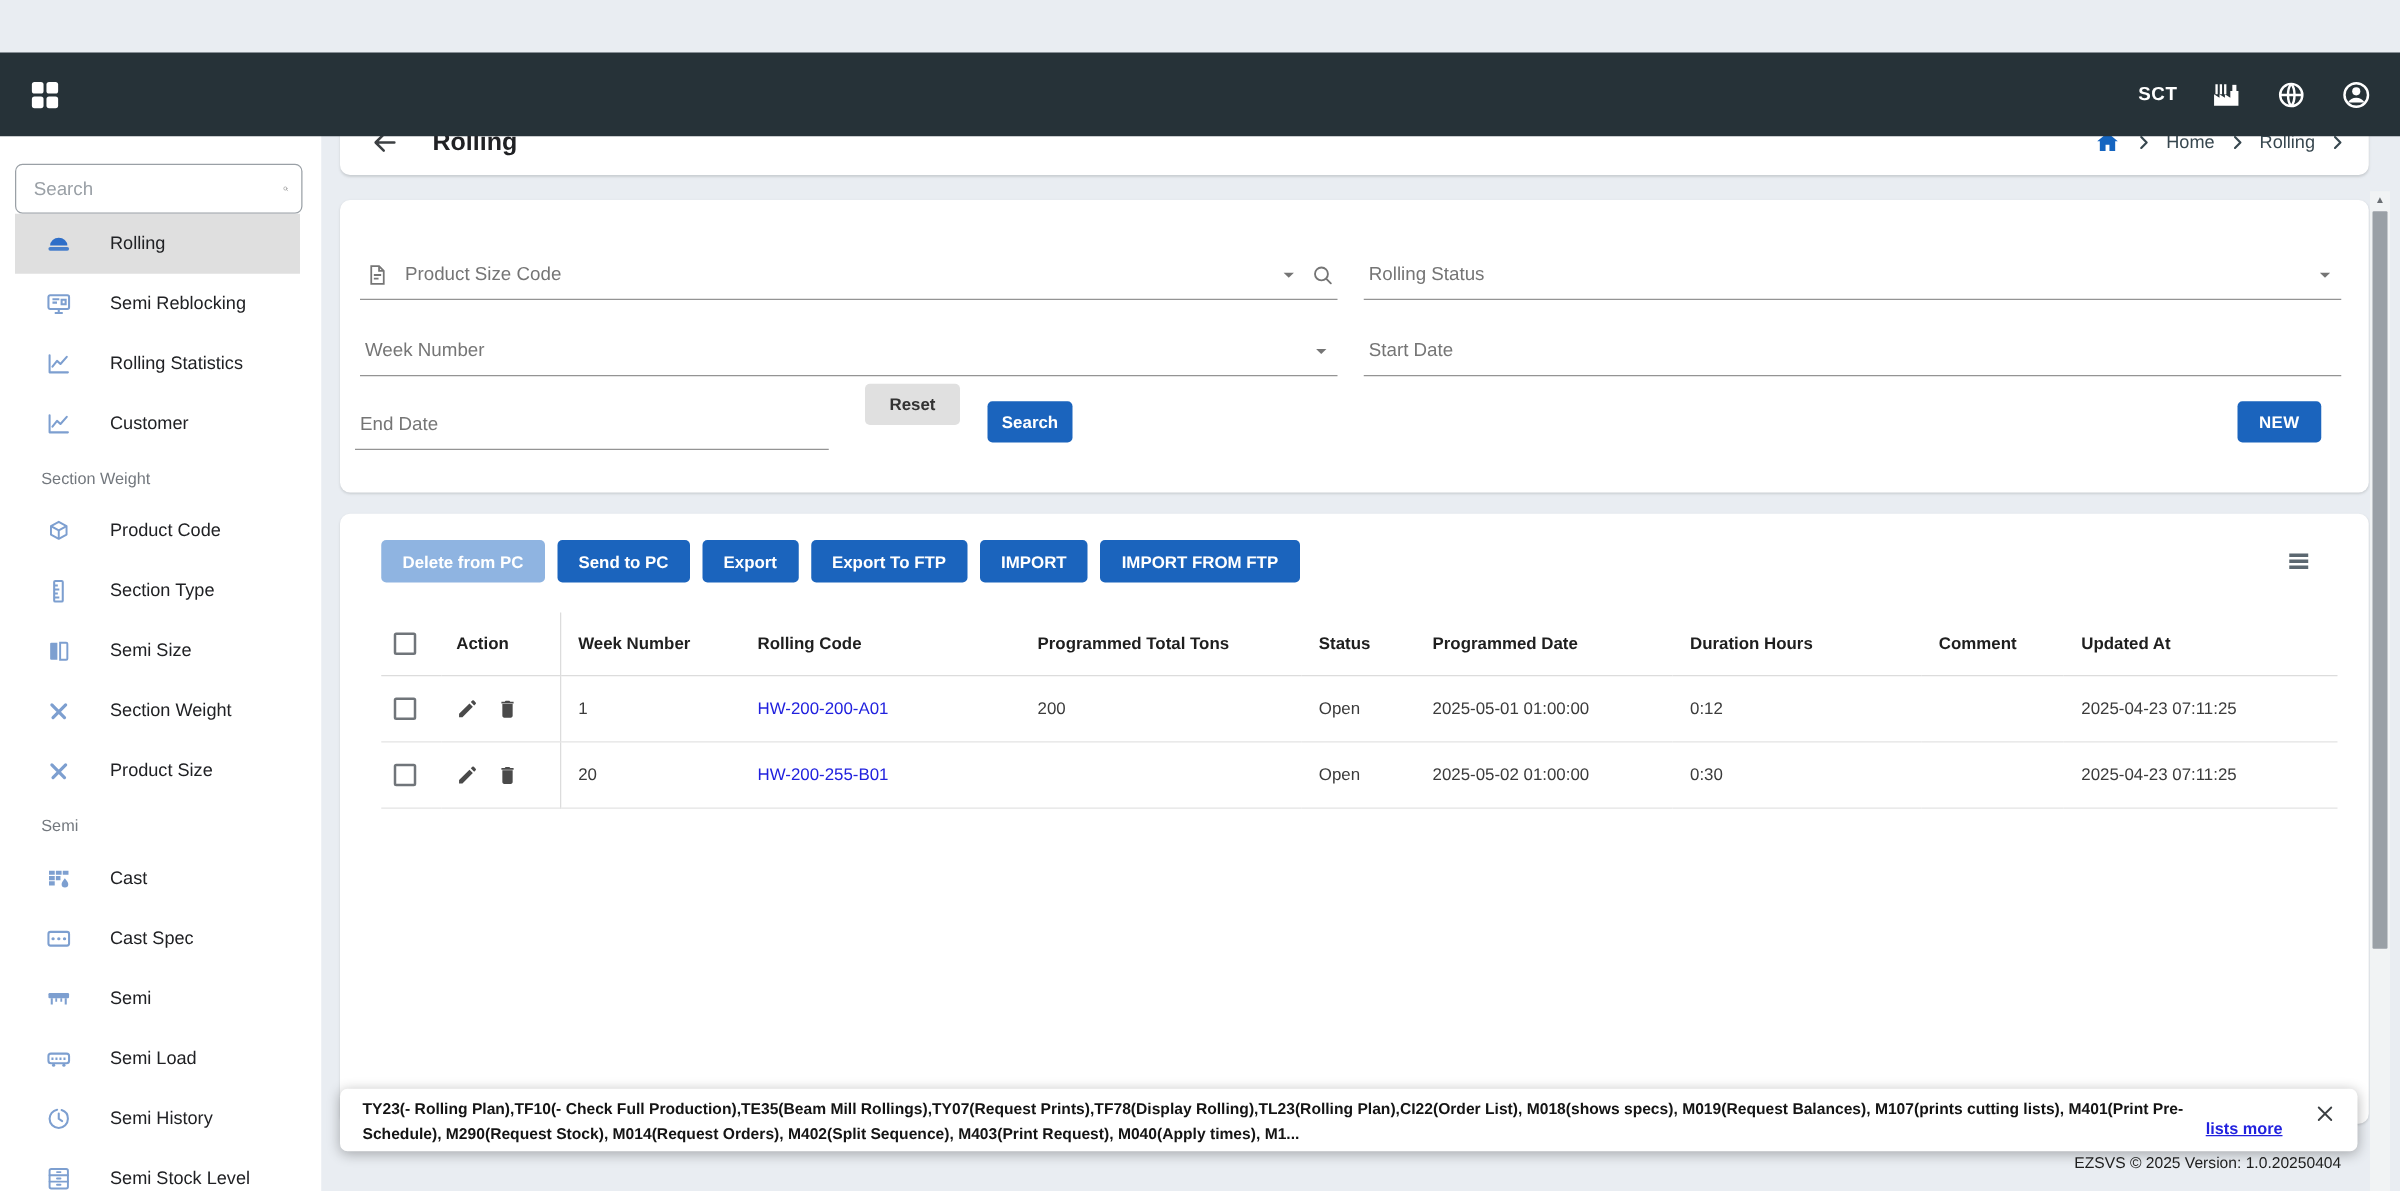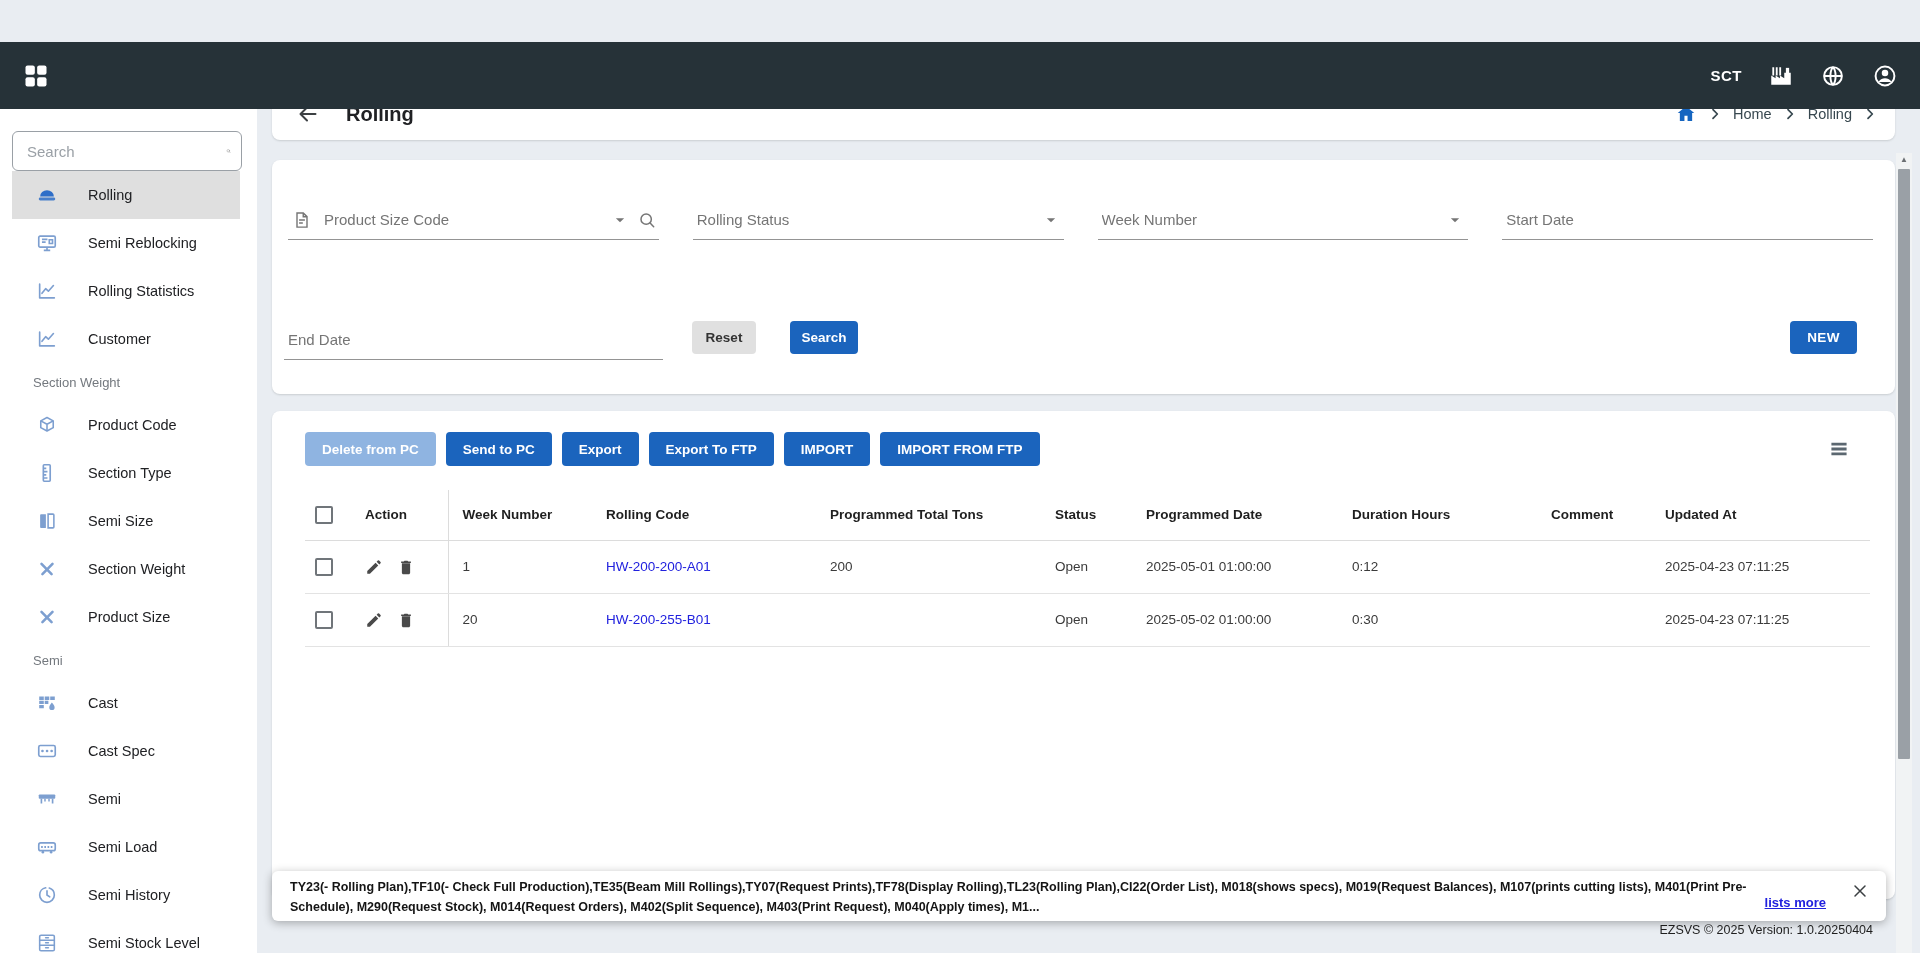--- a/index.html
+++ b/index.html
@@ -42,32 +42,32 @@
   .title-card { left:15px; top:21px; width:1623px; height:52px; display:flex; align-items:center; padding:0 17px 0 24px; }
   .back-btn { width:24px; height:24px; color:#3c4043; cursor:pointer; flex:none; }
   .page-title { font-size:20px; font-weight:bold; color:#202124; margin-left:26px; }
   .breadcrumb { margin-left:auto; display:flex; align-items:center; gap:10px; }
   .bc-home { width:22px; height:22px; color:#1565c0; cursor:pointer; }
   .bc-chev { width:16px; height:16px; color:#37474f; }
   .bc-item { font-size:14.5px; color:#37474f; cursor:pointer; }
 
   
   .filter-card { left:15px; top:93px; width:1623px; height:234px; }
-  .filter-row1 { position:absolute; top:40px; left:16px; right:22px; display:grid; grid-template-columns:repeat(4,1fr); gap:34px; }
+  .filter-row1 { position:absolute; top:40px; left:16px; right:22px; display:grid; grid-template-columns:repeat(2,1fr); gap:21px; }
   .ffield { height:40px; border-bottom:1px solid #949494; display:flex; align-items:center; padding:0 2px 0 4px; cursor:pointer; }
   .ffield .flabel { color:#757575; font-size:15px; flex:1; white-space:nowrap; overflow:hidden; }
   .ffield .doc { width:20px; height:20px; color:#757575; margin-right:12px; flex:none; }
   .ffield .caret { width:22px; height:22px; color:#757575; flex:none; }
   .ffield .fsearch { width:20px; height:20px; color:#757575; margin-left:6px; flex:none; }
   .ffield input { border:none; outline:none; width:100%; font-size:15px; font-family:inherit; color:#3b82f6; background:transparent; }
   .ffield input::placeholder { color:#757575; }
   .enddate { position:absolute; left:12px; top:160px; width:379px; }
   .btn { border:none; border-radius:4px; font-family:inherit; font-weight:bold; font-size:13.5px; cursor:pointer;
          display:inline-flex; align-items:center; justify-content:center; }
-  .btn-reset { position:absolute; left:420px; top:161px; width:64px; height:33px; background:#e0e0e0; color:#333; }
+  .btn-reset { position:absolute; left:420px; top:147px; width:76px; height:33px; background:#e0e0e0; color:#333; }
   .btn-search { position:absolute; left:518px; top:161px; width:68px; height:33px; background:#1b64bd; color:#fff; }
   .btn-new { position:absolute; right:38px; top:161px; width:67px; height:33px; background:#1b64bd; color:#fff; letter-spacing:.4px; }
 
   
   .table-card { left:15px; top:344px; width:1623px; height:488px; padding:21px 28px 0 33px; }
   .tc-toolbar { display:flex; align-items:flex-start; }
   .tc-buttons { display:flex; gap:10px; }
   .btn-blue { height:34px; padding:0 17px; background:#1b64bd; color:#fff; }
   .btn-blue.disabled { background:#8fb4e1; cursor:default; }
   .cols-btn { margin-left:auto; margin-right:15px; width:26px; height:26px; color:#5b6770; cursor:pointer; margin-top:4px; }

